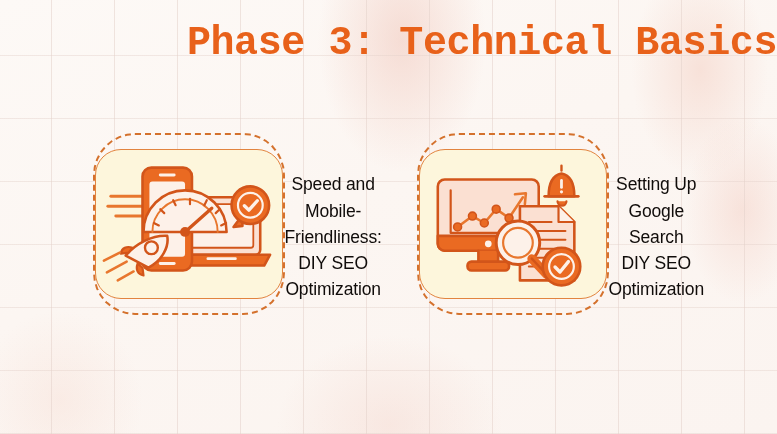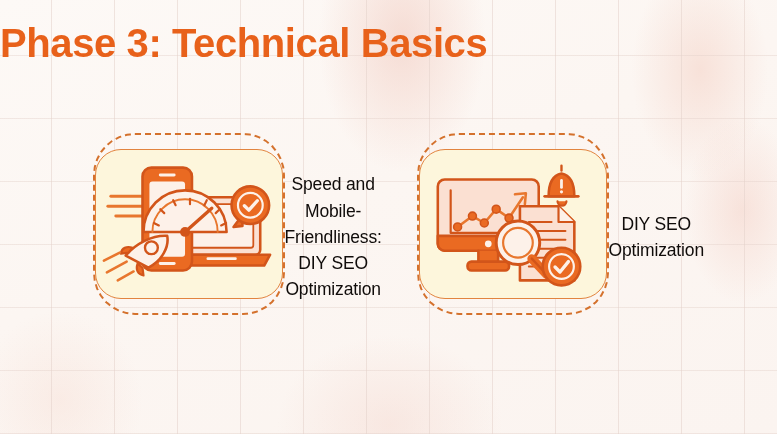--- a/index.html
+++ b/index.html
@@ -37,22 +37,23 @@
       linear-gradient(to bottom, rgba(228,210,203,0.45) 1px, transparent 1px);
     background-size: 63px 63px;
     background-position: -12px -8px;
   }
 
   
   #header {
     position: absolute;
     top: 0; left: 0; right: 0;
     padding-top: 22px;
-    text-align: left;
+    text-align: right;
     z-index: 3;
+    font-family: Liberation Mono, monospace;
   }
 
   #main-title {
     font-size: 40px;
     font-weight: bold;
     color: #e8611a;
     letter-spacing: -0.4px;
     line-height: 1.08;
     white-space: nowrap;
   }
@@ -262,17 +263,18 @@
               <circle cx="143" cy="118" r="19" fill="#ea6a22" stroke="#d2551a"></circle>
               <circle cx="143" cy="118" r="12.5" fill="none" stroke="#fdf1e9" stroke-width="2.2"></circle>
               <path d="M136.5 118.5 L141.5 123.5 L150 113" stroke="#fdf1e9" stroke-width="3.4"></path>
             </g>
 
           </g>
         </svg>
       </div>
     </div>
     <div class="caption">
+      <div>Setting Up Google Search</div>
       <div>DIY SEO Optimization</div>
     </div>
   </div>
 
 </div>
 
 </body></html>

